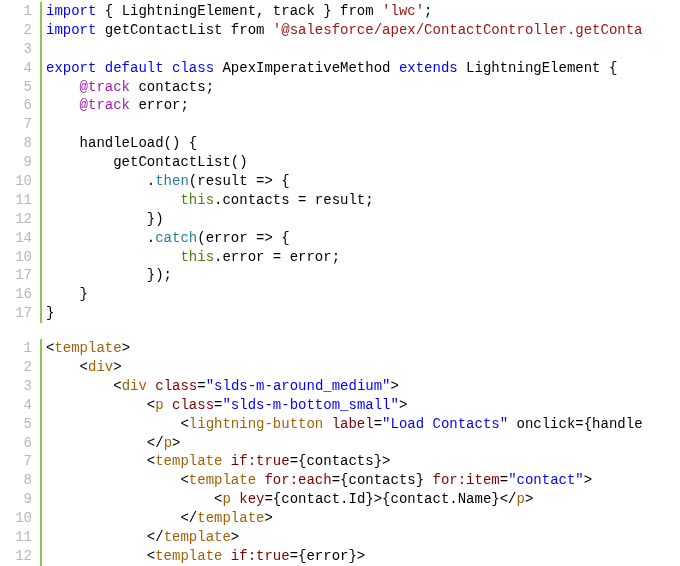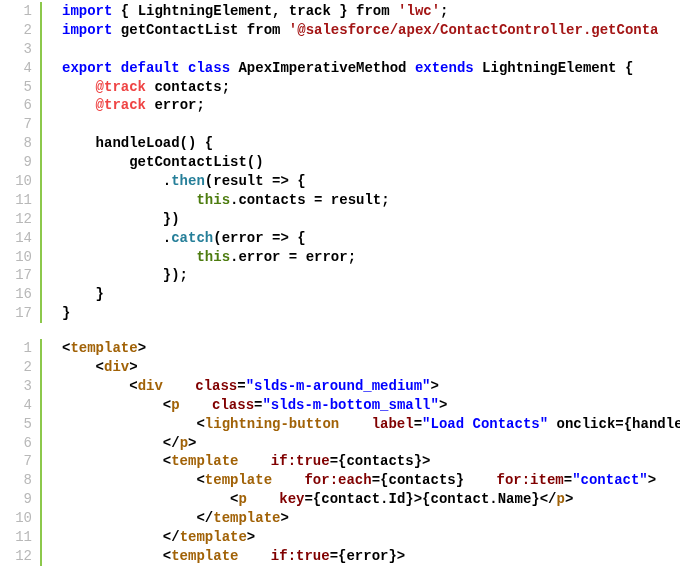--- a/index.html
+++ b/index.html
@@ -16,35 +16,34 @@
     }
     .gutter {
       text-align: right;
       padding: 0 8px 0 10px;
       color: #b8b8b8;
       user-select: none;
       border-right: 2px solid #8cc84b;
       min-width: 22px;
     }
     .code {
-      padding-left: 20px;
+      padding-left: 4px;
       white-space: pre;
       overflow: hidden;
-      font-weight: bold;
     }
     .line {
       height: 1.35em;
     }
     .gutter .line { text-align: right; }
     .kw { color: #0000ff; }
     .str { color: #a31515; }
     .tag { color: #a16207; }
-    .attr { color: #800000; margin-left: 24px; }
+    .attr { color: #800000; }
     .attrval { color: #0000ff; }
-    .at { color: #ef4444; }
+    .at { color: #a21caf; }
     .method { color: #267f99; text-align: center; }
     .thiskw { color: #4d7c0f; }
   </style>
 </head>
 <body>
 
 <div class="code-block">
   <div class="gutter" id="gutter1">
       <div class="line">1</div>
       <div class="line">2</div>

